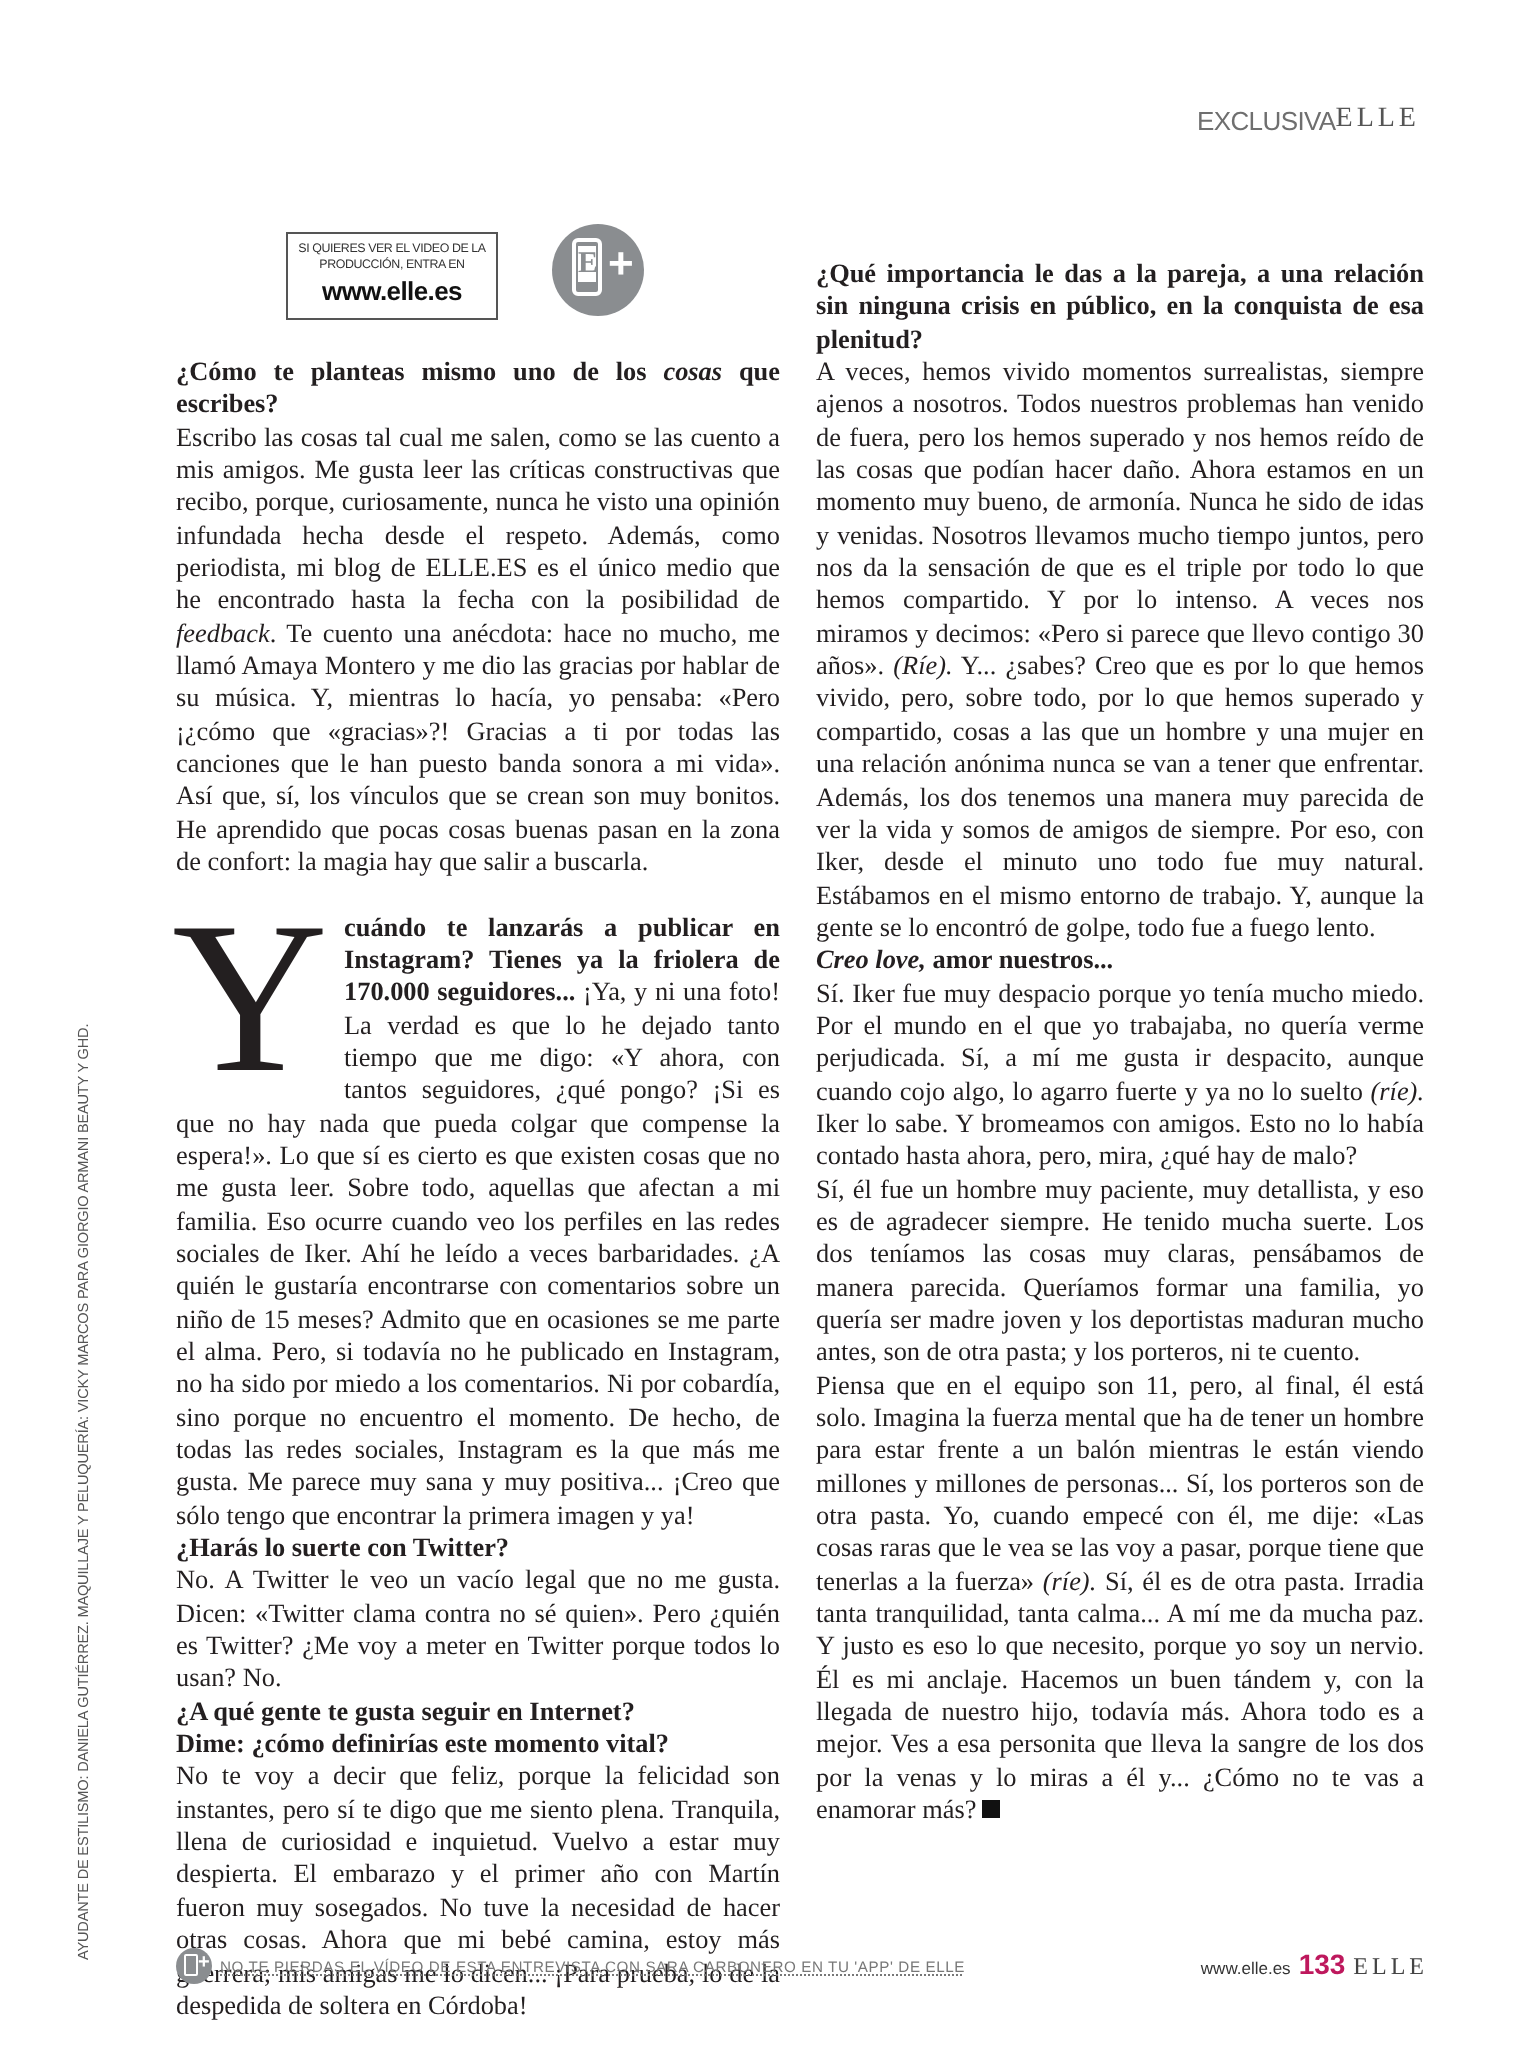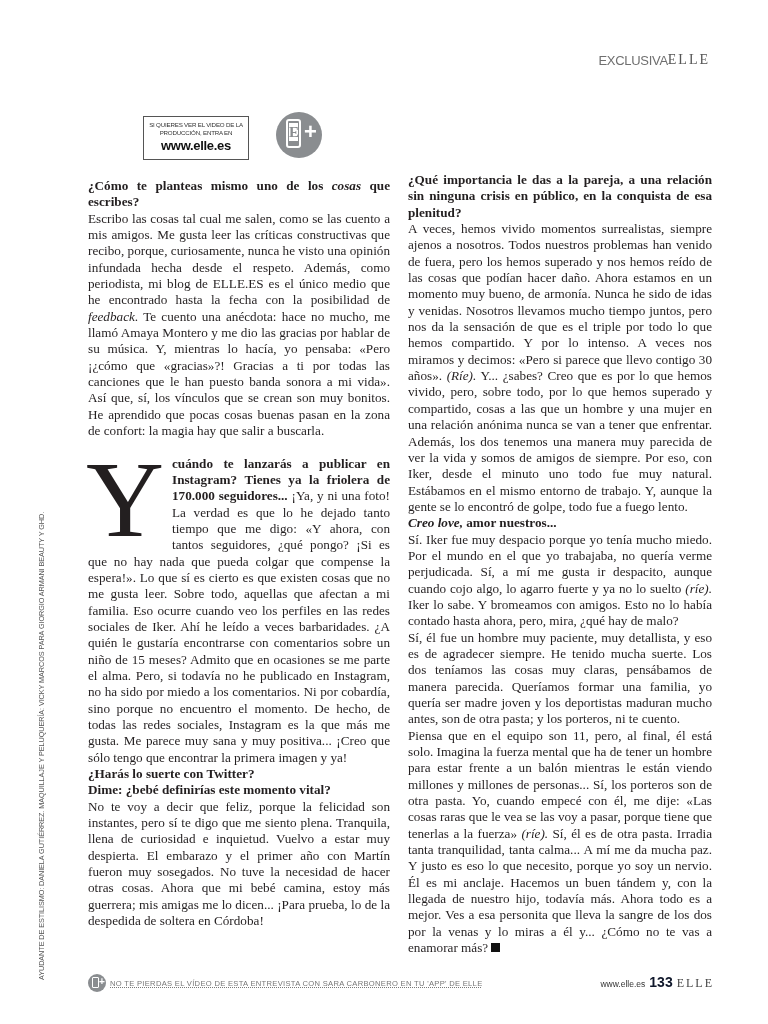--- a/index.html
+++ b/index.html
@@ -18,39 +18,39 @@
                 background:#8a8d90; }
   .promo-icon .phone { position:absolute; left:10px; top:7px; width:15px; height:29px; border:2px solid #fff;
                        border-radius:3px; box-sizing:border-box; }
   .promo-icon .phone .e { position:absolute; left:1px; top:2px; width:9px; height:18px; background:#fff; color:#8a8d90;
                           font-size:15px; line-height:18px; text-align:center; font-weight:bold; }
   .promo-icon .plus { position:absolute; left:28px; top:9px; color:#fff; font-size:22px; font-weight:bold;
                       font-family:"Liberation Sans", sans-serif; line-height:22px; }
 
   .col { position:absolute; font-size:13.2px; line-height:16.35px; text-align:justify; hyphens:manual; }
   .col-left { left:88px; top:178px; width:302px; }
-  .col-right { left:408px; top:129px; width:304px;margin-top:43px; }
+  .col-right { left:408px; top:129px; width:304px; }
   .col p { margin:0; }
   .q { font-weight:bold; }
   .gap { height:16px; }
   .drop { float:left; font-size:108px; line-height:80px; margin:4px 8px 0 -2px; font-weight:normal; }
   .end-square { display:inline-block; width:9px; height:9px; background:#111; margin-left:3px; }
 
   .credit { position:absolute; left:37px; top:980px; transform-origin:left top; transform:rotate(-90deg);
             white-space:nowrap; font-family:"Liberation Sans", sans-serif; font-size:7.3px; color:#555; letter-spacing:-0.1px; }
 
   .footer { position:absolute; left:88px; top:972px; width:626px; height:22px; font-family:"Liberation Sans", sans-serif; }
   .footer .ficon { position:absolute; left:0; top:2px; width:18px; height:18px; border-radius:50%; background:#8a8d90; }
   .footer .ficon .ph { position:absolute; left:4px; top:3px; width:7px; height:11px; border:1px solid #fff; border-radius:1px; box-sizing:border-box; }
   .footer .ficon .pl { position:absolute; left:11px; top:2px; color:#fff; font-size:10px; font-weight:bold; line-height:12px; }
   .footer .promo-line { position:absolute; left:22px; top:7px; font-size:7.6px; color:#777; letter-spacing:0.3px;
                         text-decoration:underline; text-decoration-style:dotted; }
   .footer .right { position:absolute; right:0; top:2px; display:flex; align-items:baseline; gap:4px; }
   .footer .site { font-size:8.5px; color:#333; }
-  .footer .pnum { font-size:14px; font-weight:bold; color:#0f172a; }
+  .footer .pnum { font-size:14px; font-weight:bold; color:#be185d; }
   .footer .brand { font-family:"Liberation Serif", serif; font-size:12px; letter-spacing:2px; color:#444; }
 </style>
 </head>
 <body>
 
 <div class="header-tag">
   <span class="sec">EXCLUSIVA</span>
   <span class="brand">ELLE</span>
 </div>
 
@@ -64,21 +64,23 @@
     </div>
   <div class="plus">+</div>
 </div>
 
 <div class="col col-left">
   <p class="q"><span>¿Cómo te planteas mismo uno de los </span><i>cosas</i><span> que escribes?</span></p>
   <p><span>Escribo las cosas tal cual me salen, como se las cuento a mis amigos. Me gusta leer las críticas constructivas que recibo, porque, curiosamente, nunca he visto una opinión infundada hecha desde el respeto. Además, como periodista, mi blog de ELLE.ES es el único medio que he encontrado hasta la fecha con la posibilidad de </span><i>feedback</i><span>. Te cuento una anécdota: hace no mucho, me llamó Amaya Montero y me dio las gracias por hablar de su música. Y, mientras lo hacía, yo pensaba: «Pero ¡¿cómo que «gracias»?! Gracias a ti por todas las canciones que le han puesto banda sonora a mi vida». Así que, sí, los vínculos que se crean son muy bonitos. He aprendido que pocas cosas buenas pasan en la zona de confort: la magia hay que salir a buscarla.</span></p>
   <div class="gap"></div>
   <p><span class="drop">Y</span><b>cuándo te lanzarás a publicar en Instagram? Tienes ya la friolera de 170.000 seguidores...</b> <span>¡Ya, y ni una foto! La verdad es que lo he dejado tanto tiempo que me digo: «Y ahora, con tantos seguidores, ¿qué pongo? ¡Si es que no hay nada que pueda colgar que compense la espera!». Lo que sí es cierto es que existen cosas que no me gusta leer. Sobre todo, aquellas que afectan a mi familia. Eso ocurre cuando veo los perfiles en las redes sociales de Iker. Ahí he leído a veces barbaridades. ¿A quién le gustaría encontrarse con comentarios sobre un niño de 15 meses? Admito que en ocasiones se me parte el alma. Pero, si todavía no he publicado en Instagram, no ha sido por miedo a los comentarios. Ni por cobardía, sino porque no encuentro el momento. De hecho, de todas las redes sociales, Instagram es la que más me gusta. Me parece muy sana y muy positiva... ¡Creo que sólo tengo que encontrar la primera imagen y ya!</span></p>
   <p class="q">¿Harás lo suerte con Twitter?</p>
-  <p class="q">Dime: ¿bebé definirías este momento vital?</p>
+  <p>No. A Twitter le veo un vacío legal que no me gusta. Dicen: «Twitter clama contra no sé quien». Pero ¿quién es Twitter? ¿Me voy a meter en Twitter porque todos lo usan? No.</p>
+  <p class="q">¿A qué gente te gusta seguir en Internet?</p>
+  <p class="q">Dime: ¿cómo definirías este momento vital?</p>
   <p><span>No te voy a decir que feliz, porque la felicidad son instantes, pero sí te digo que me siento plena. Tranquila, llena de curiosidad e inquietud. Vuelvo a estar muy despierta. El embarazo y el primer año con Martín fueron muy sosegados. No tuve la necesidad de hacer otras cosas. Ahora que mi bebé camina, estoy más guerrera; mis amigas me lo dicen... ¡Para prueba, lo de la despedida de soltera en Córdoba! </span></p>
 </div>
 
 <div class="col col-right">
   <p class="q">¿Qué importancia le das a la pareja, a una relación sin ninguna crisis en público, en la conquista de esa plenitud?</p>
   <p><span>A veces, hemos vivido momentos surrealistas, siempre ajenos a nosotros. Todos nuestros problemas han venido de fuera, pero los hemos superado y nos hemos reído de las cosas que podían hacer daño. Ahora estamos en un momento muy bueno, de armonía. Nunca he sido de idas y venidas. Nosotros llevamos mucho tiempo juntos, pero nos da la sensación de que es el triple por todo lo que hemos compartido. Y por lo intenso. A veces nos miramos y decimos: «Pero si parece que llevo contigo 30 años». </span><i>(Ríe).</i><span> Y... ¿sabes? Creo que es por lo que hemos vivido, pero, sobre todo, por lo que hemos superado y compartido, cosas a las que un hombre y una mujer en una relación anónima nunca se van a tener que enfrentar. Además, los dos tenemos una manera muy parecida de ver la vida y somos de amigos de siempre. Por eso, con Iker, desde el minuto uno todo fue muy natural. Estábamos en el mismo entorno de trabajo. Y, aunque la gente se lo encontró de golpe, todo fue a fuego lento.</span></p>
   <p class="q"><i>Creo love,</i><span> amor nuestros...</span></p>
   <p><span>Sí. Iker fue muy despacio porque yo tenía mucho miedo. Por el mundo en el que yo trabajaba, no quería verme perjudicada. Sí, a mí me gusta ir despacito, aunque cuando cojo algo, lo agarro fuerte y ya no lo suelto </span><i>(ríe).</i><span> Iker lo sabe. Y bromeamos con amigos. Esto no lo había contado hasta ahora, pero, mira, ¿qué hay de malo?</span></p>
   <p>Sí, él fue un hombre muy paciente, muy detallista, y eso es de agradecer siempre. He tenido mucha suerte. Los dos teníamos las cosas muy claras, pensábamos de manera parecida. Queríamos formar una familia, yo quería ser madre joven y los deportistas maduran mucho antes, son de otra pasta; y los porteros, ni te cuento.</p>
   <p><span>Piensa que en el equipo son 11, pero, al final, él está solo. Imagina la fuerza mental que ha de tener un hombre para estar frente a un balón mientras le están viendo millones y millones de personas... Sí, los porteros son de otra pasta. Yo, cuando empecé con él, me dije: «Las cosas raras que le vea se las voy a pasar, porque tiene que tenerlas a la fuerza» </span><i>(ríe).</i><span> Sí, él es de otra pasta. Irradia tanta tranquilidad, tanta calma... A mí me da mucha paz. Y justo es eso lo que necesito, porque yo soy un nervio. Él es mi anclaje. Hacemos un buen tándem y, con la llegada de nuestro hijo, todavía más. Ahora todo es a mejor. Ves a esa personita que lleva la sangre de los dos por la venas y lo miras a él y... ¿Cómo no te vas a enamorar más?</span><span class="end-square"></span></p>

